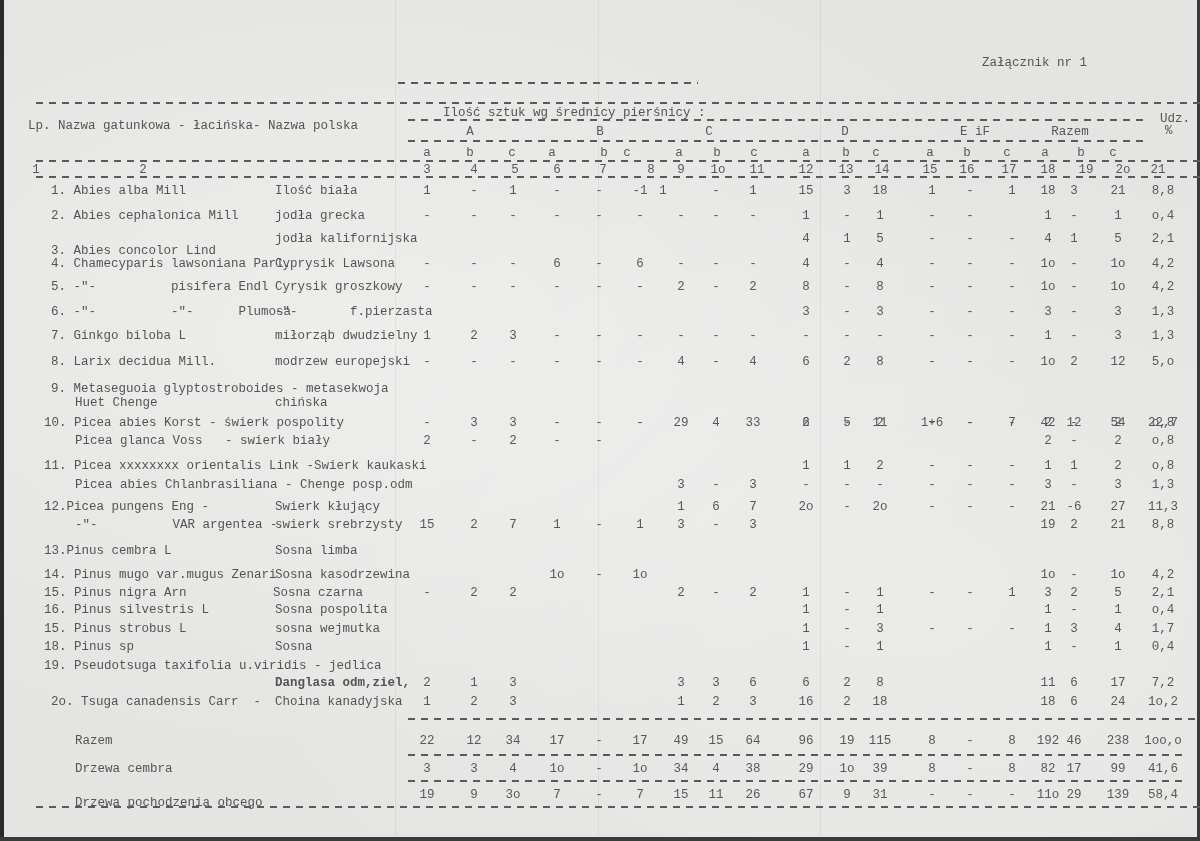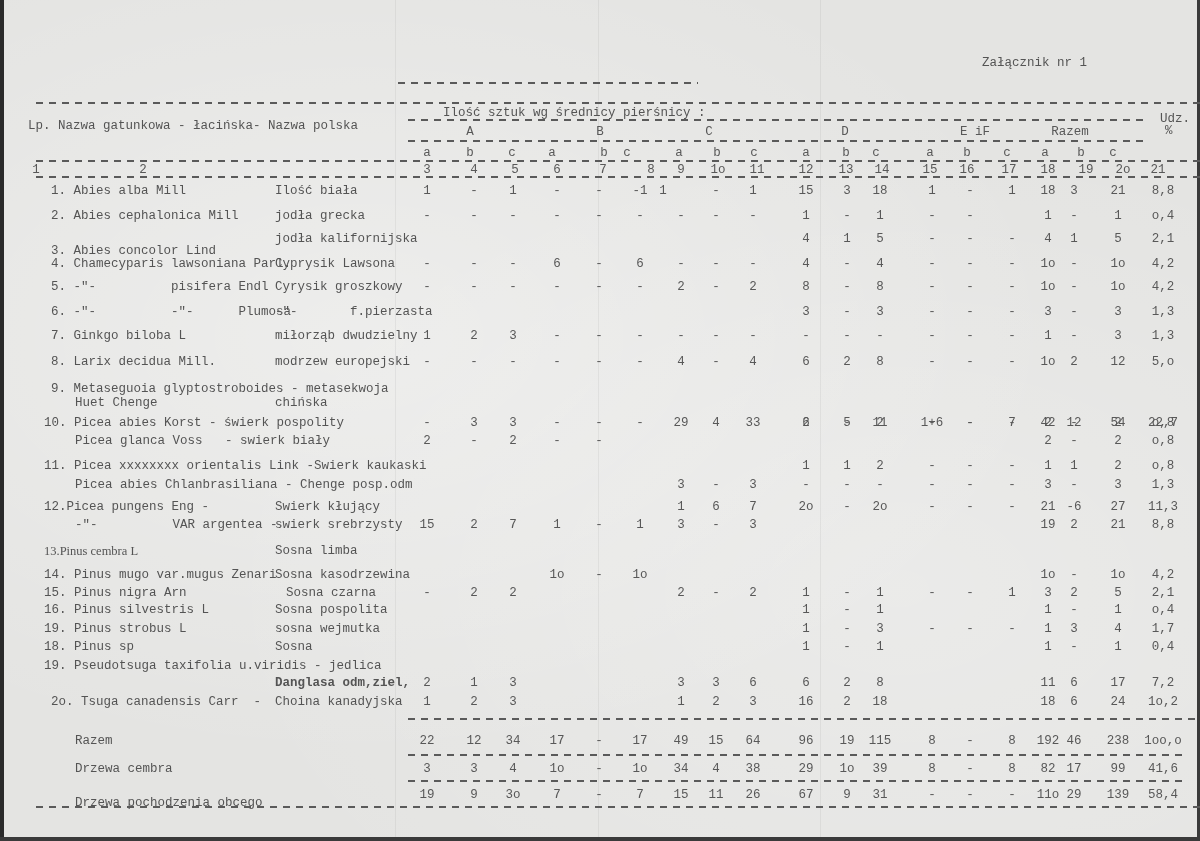--- a/index.html
+++ b/index.html
@@ -375,37 +375,37 @@
         <div class="num" style="left: 640px; top: 518px;">1</div>
         <div class="num" style="left: 681px; top: 518px;">3</div>
         <div class="num" style="left: 716px; top: 518px;">-</div>
         <div class="num" style="left: 753px; top: 518px;">3</div>
         <div class="num" style="left: 1048px; top: 518px;">19</div>
         <div class="num" style="left: 1074px; top: 518px;">2</div>
         <div class="num" style="left: 1118px; top: 518px;">21</div>
         <div class="num" style="left: 1163px; top: 518px;">8,8</div>
       </div>
       <div>
-        <div class="t" style="left: 44px; top: 544px; font-family: Liberation Serif, serif;">13.Pinus cembra L</div>
+        <div class="t" style="left: 44px; top: 544px;">13.Pinus cembra L</div>
         <div class="t" style="left: 275px; top: 544px;">Sosna limba</div>
       </div>
       <div>
         <div class="t" style="left: 44px; top: 568px;">14. Pinus mugo var.mugus Zenari</div>
         <div class="t" style="left: 275px; top: 568px;">Sosna kasodrzewina</div>
         <div class="num" style="left: 557px; top: 568px;">1o</div>
         <div class="num" style="left: 599px; top: 568px;">-</div>
         <div class="num" style="left: 640px; top: 568px;">1o</div>
         <div class="num" style="left: 1048px; top: 568px;">1o</div>
         <div class="num" style="left: 1074px; top: 568px;">-</div>
         <div class="num" style="left: 1118px; top: 568px;">1o</div>
         <div class="num" style="left: 1163px; top: 568px;">4,2</div>
       </div>
       <div>
         <div class="t" style="left: 44px; top: 586px;">15. Pinus nigra Arn</div>
-        <div class="t" style="left: 286px; top: 586px; text-align: right;">Sosna czarna</div>
+        <div class="t" style="left: 273px; top: 586px; text-align: right;">Sosna czarna</div>
         <div class="num" style="left: 427px; top: 586px;">-</div>
         <div class="num" style="left: 474px; top: 586px;">2</div>
         <div class="num" style="left: 513px; top: 586px;">2</div>
         <div class="num" style="left: 681px; top: 586px;">2</div>
         <div class="num" style="left: 716px; top: 586px;">-</div>
         <div class="num" style="left: 753px; top: 586px;">2</div>
         <div class="num" style="left: 806px; top: 586px;">1</div>
         <div class="num" style="left: 847px; top: 586px;">-</div>
         <div class="num" style="left: 880px; top: 586px;">1</div>
         <div class="num" style="left: 932px; top: 586px;">-</div>
@@ -421,21 +421,21 @@
         <div class="t" style="left: 275px; top: 603px;">Sosna pospolita</div>
         <div class="num" style="left: 806px; top: 603px;">1</div>
         <div class="num" style="left: 847px; top: 603px;">-</div>
         <div class="num" style="left: 880px; top: 603px;">1</div>
         <div class="num" style="left: 1048px; top: 603px;">1</div>
         <div class="num" style="left: 1074px; top: 603px;">-</div>
         <div class="num" style="left: 1118px; top: 603px;">1</div>
         <div class="num" style="left: 1163px; top: 603px;">o,4</div>
       </div>
       <div>
-        <div class="t" style="left: 44px; top: 622px;">19. Pinus strobus L</div>
+        <div class="t" style="left: 44px; top: 622px;">15. Pinus strobus L</div>
         <div class="t" style="left: 275px; top: 622px;">sosna wejmutka</div>
         <div class="num" style="left: 806px; top: 622px;">1</div>
         <div class="num" style="left: 847px; top: 622px;">-</div>
         <div class="num" style="left: 880px; top: 622px;">3</div>
         <div class="num" style="left: 932px; top: 622px;">-</div>
         <div class="num" style="left: 970px; top: 622px;">-</div>
         <div class="num" style="left: 1012px; top: 622px;">-</div>
         <div class="num" style="left: 1048px; top: 622px;">1</div>
         <div class="num" style="left: 1074px; top: 622px;">3</div>
         <div class="num" style="left: 1118px; top: 622px;">4</div>

